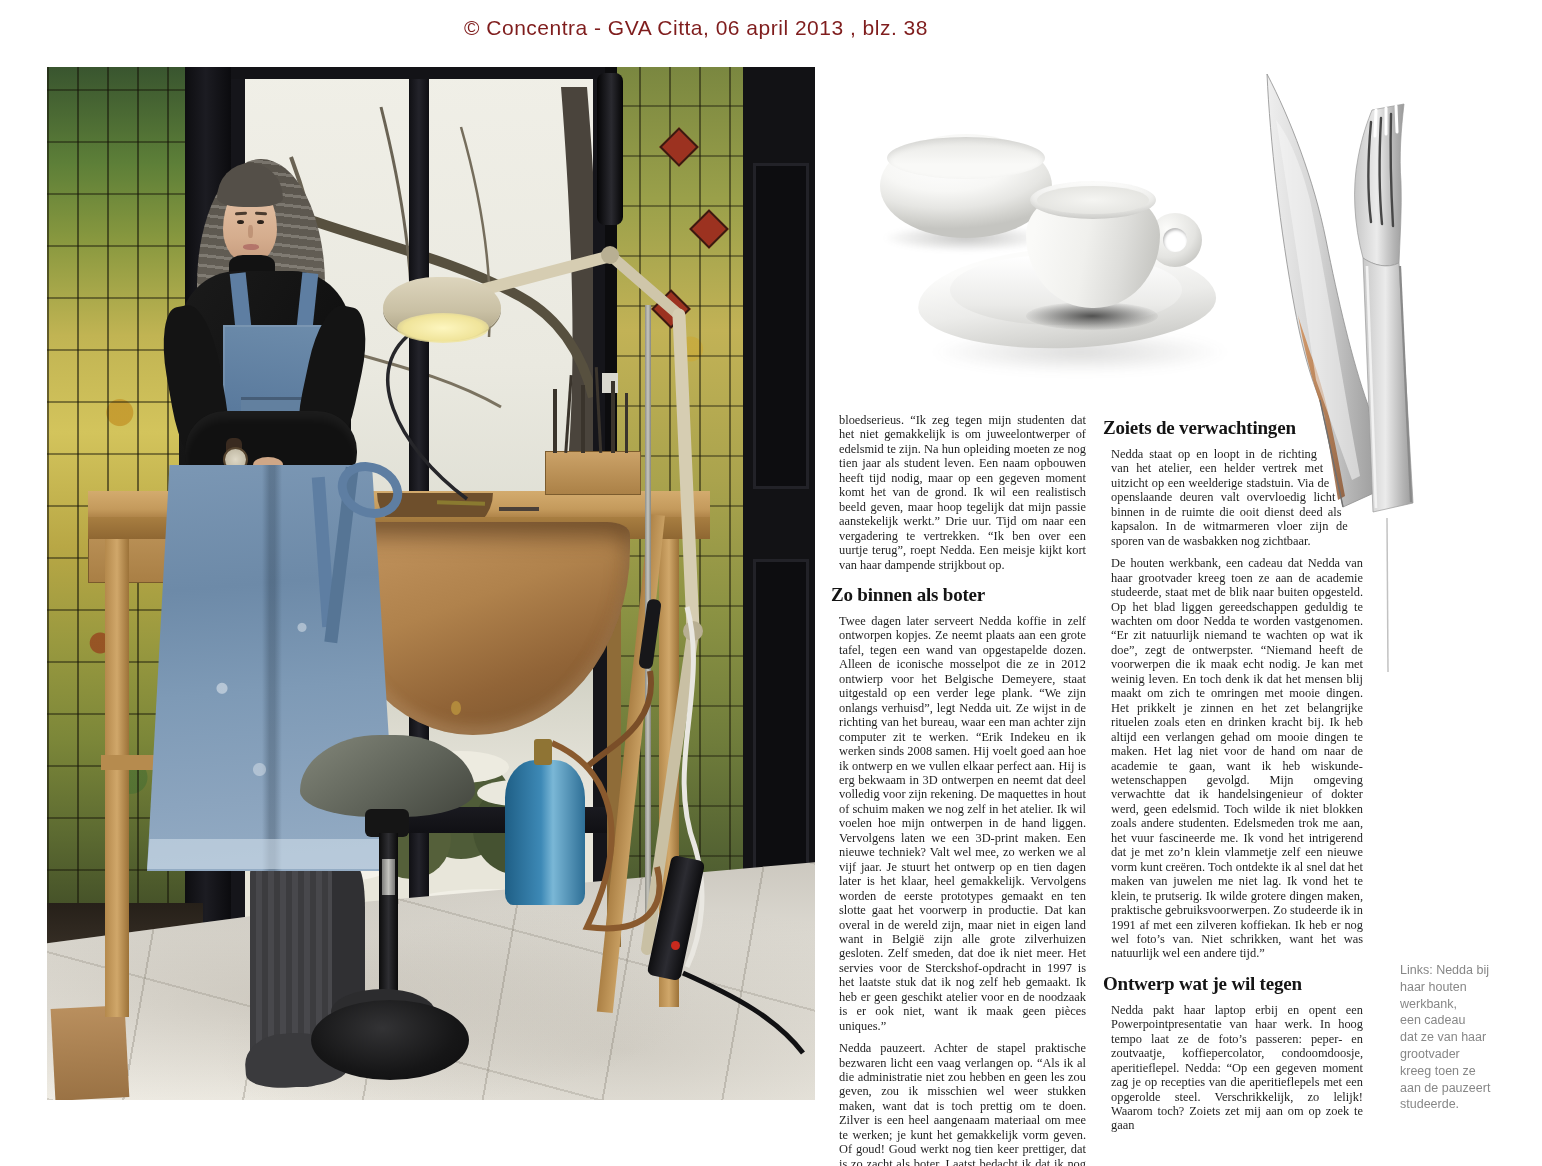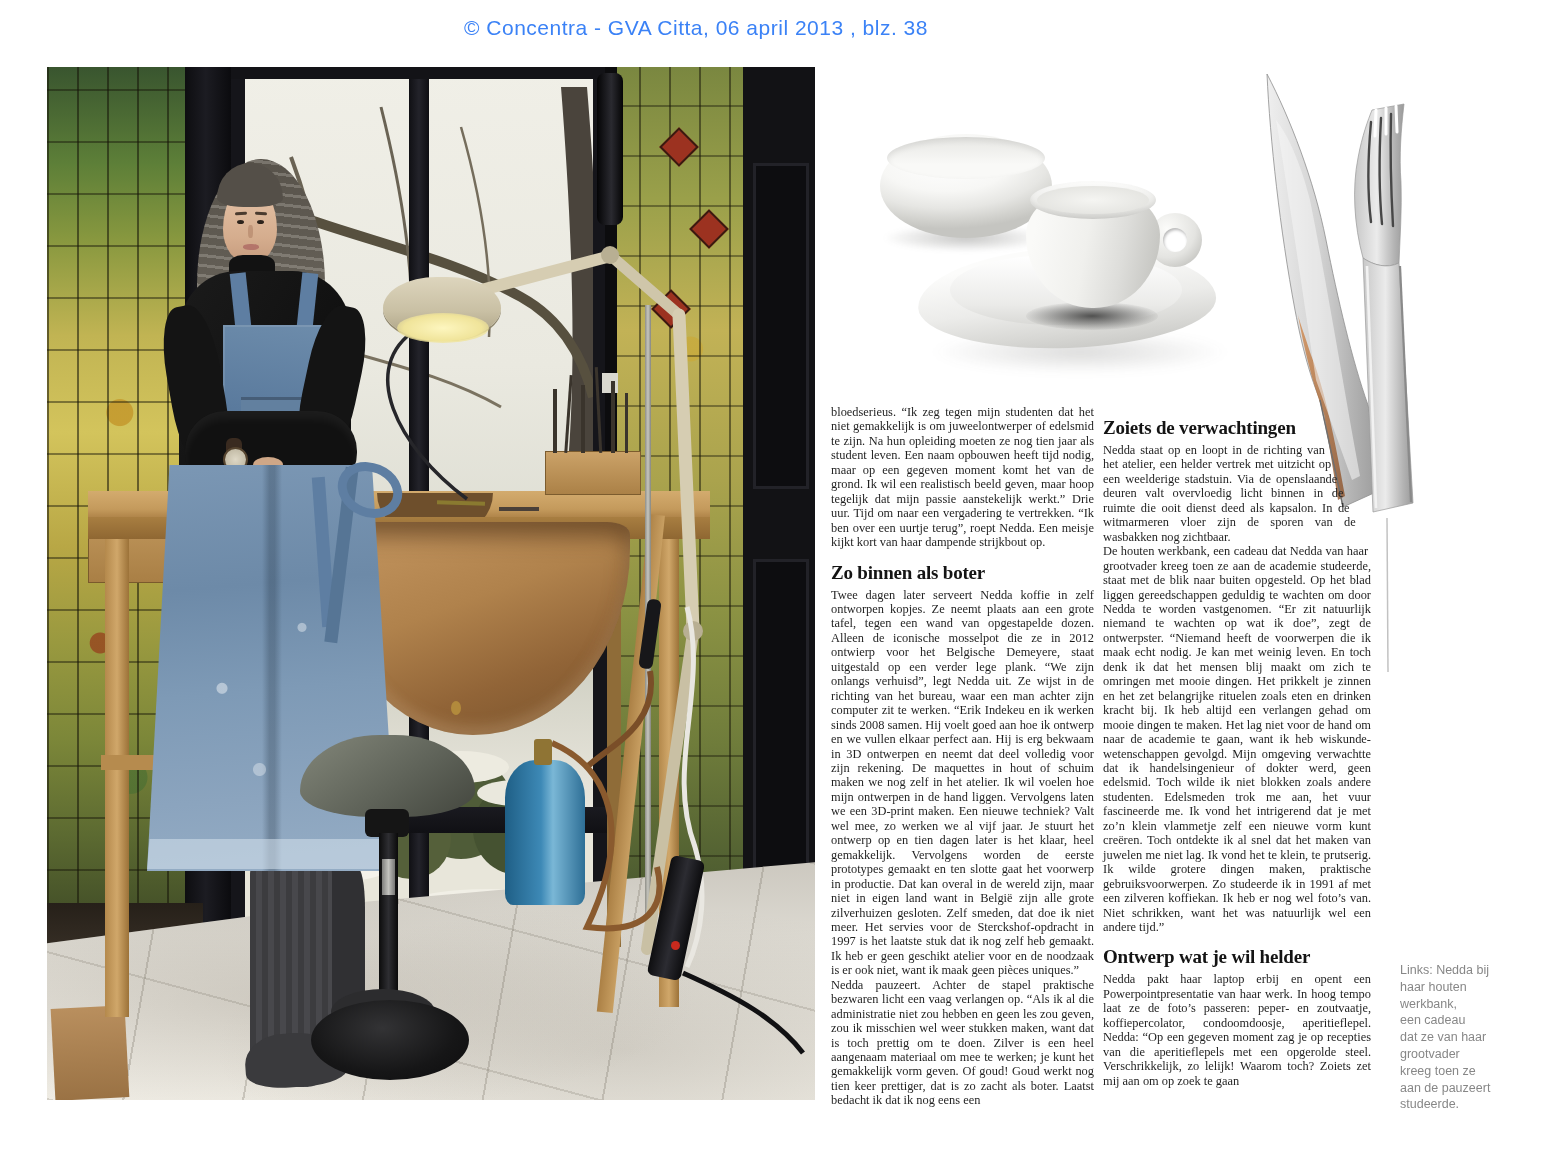--- a/index.html
+++ b/index.html
@@ -2,26 +2,26 @@
 <html lang="nl"><head>
 <meta charset="utf-8">
 <style>
   html,body{margin:0;padding:0;background:#fff;}
   .page{position:relative;width:1542px;height:1166px;background:#ffffff;overflow:hidden;
         font-family:"Liberation Serif",serif;color:#1f1f1f;}
   .abs{position:absolute;}
 
   
   .credit{position:absolute;left:0;right:150px;top:16px;text-align:center;
-          font-family:"Liberation Sans",sans-serif;font-size:21px;letter-spacing:.5px;color:#3b82f6;}
+          font-family:"Liberation Sans",sans-serif;font-size:21px;letter-spacing:.5px;color:#7f1d1d;}
 
   
   .col{position:absolute;top:405px;font-size:12.4px;line-height:14.45px;text-align:justify;
        hyphens:auto;-webkit-hyphens:auto;}
-  .col p{margin:0;}
+  .col p{margin:8px;}
   .col1{left:831px;width:263px;}
   .col2{left:1103px;width:268px;}
   .col h2{font-size:19px;line-height:22px;margin:12px 0 4px 0;font-weight:700;letter-spacing:-.2px;color:#141414;}
   .c2p0::before{content:"";float:right;width:60px;height:46px;}
   .c2p1::before{content:"";float:right;width:46px;height:108px;shape-outside:polygon(100% 0%,0% 0%,100% 100%);}
 
   
   .caption{position:absolute;left:1400px;width:116px;font-family:"Liberation Sans",sans-serif;
            font-size:12.5px;line-height:16.8px;color:#878787;white-space:pre-line;}
   .cap1{top:858px;}
@@ -417,21 +417,21 @@
     <p>bloedserieus. “Ik zeg tegen mijn studenten dat het niet gemakkelijk is om juweelontwerper of edelsmid te zijn. Na hun opleiding moeten ze nog tien jaar als student leven. Een naam opbouwen heeft tijd nodig, maar op een gegeven moment komt het van de grond. Ik wil een realistisch beeld geven, maar hoop tegelijk dat mijn passie aanstekelijk werkt.” Drie uur. Tijd om naar een vergadering te vertrekken. “Ik ben over een uurtje terug”, roept Nedda. Een meisje kijkt kort van haar dampende strijkbout op.</p>
     <h2>Zo binnen als boter</h2>
     <p>Twee dagen later serveert Nedda koffie in zelf ontworpen kopjes. Ze neemt plaats aan een grote tafel, tegen een wand van opgestapelde dozen. Alleen de iconische mosselpot die ze in 2012 ontwierp voor het Belgische Demeyere, staat uitgestald op een verder lege plank. “We zijn onlangs verhuisd”, legt Nedda uit. Ze wijst in de richting van het bureau, waar een man achter zijn computer zit te werken. “Erik Indekeu en ik werken sinds 2008 samen. Hij voelt goed aan hoe ik ontwerp en we vullen elkaar perfect aan. Hij is erg bekwaam in 3D ontwerpen en neemt dat deel volledig voor zijn rekening. De maquettes in hout of schuim maken we nog zelf in het atelier. Ik wil voelen hoe mijn ontwerpen in de hand liggen. Vervolgens laten we een 3D-print maken. Een nieuwe techniek? Valt wel mee, zo werken we al vijf jaar. Je stuurt het ontwerp op en tien dagen later is het klaar, heel gemakkelijk. Vervolgens worden de eerste prototypes gemaakt en ten slotte gaat het voorwerp in productie. Dat kan overal in de wereld zijn, maar niet in eigen land want in België zijn alle grote zilverhuizen gesloten. Zelf smeden, dat doe ik niet meer. Het servies voor de Sterckshof-opdracht in 1997 is het laatste stuk dat ik nog zelf heb gemaakt. Ik heb er geen geschikt atelier voor en de noodzaak is er ook niet, want ik maak geen pièces uniques.”</p>
     <p>Nedda pauzeert. Achter de stapel praktische bezwaren licht een vaag verlangen op. “Als ik al die administratie niet zou hebben en geen les zou geven, zou ik misschien wel weer stukken maken, want dat is toch prettig om te doen. Zilver is een heel aangenaam materiaal om mee te werken; je kunt het gemakkelijk vorm geven. Of goud! Goud werkt nog tien keer prettiger, dat is zo zacht als boter. Laatst bedacht ik dat ik nog eens een</p>
   </div>
 
   <div class="col col2">
     <h2>Zoiets de verwachtingen</h2>
     <p class="c2p1">Nedda staat op en loopt in de richting van het atelier, een helder vertrek met uitzicht op een weelderige stadstuin. Via de openslaande deuren valt overvloedig licht binnen in de ruimte die ooit dienst deed als kapsalon. In de witmarmeren vloer zijn de sporen van de wasbakken nog zichtbaar.</p>
     <p>De houten werkbank, een cadeau dat Nedda van haar grootvader kreeg toen ze aan de academie studeerde, staat met de blik naar buiten opgesteld. Op het blad liggen gereedschappen geduldig te wachten om door Nedda te worden vastgenomen. “Er zit natuurlijk niemand te wachten op wat ik doe”, zegt de ontwerpster. “Niemand heeft de voorwerpen die ik maak echt nodig. Je kan met weinig leven. En toch denk ik dat het mensen blij maakt om zich te omringen met mooie dingen. Het prikkelt je zinnen en het zet belangrijke rituelen zoals eten en drinken kracht bij. Ik heb altijd een verlangen gehad om mooie dingen te maken. Het lag niet voor de hand om naar de academie te gaan, want ik heb wiskunde-wetenschappen gevolgd. Mijn omgeving verwachtte dat ik handelsingenieur of dokter werd, geen edelsmid. Toch wilde ik niet blokken zoals andere studenten. Edelsmeden trok me aan, het vuur fascineerde me. Ik vond het intrigerend dat je met zo’n klein vlammetje zelf een nieuwe vorm kunt creëren. Toch ontdekte ik al snel dat het maken van juwelen me niet lag. Ik vond het te klein, te prutserig. Ik wilde grotere dingen maken, praktische gebruiksvoorwerpen. Zo studeerde ik in 1991 af met een zilveren koffiekan. Ik heb er nog wel foto’s van. Niet schrikken, want het was natuurlijk wel een andere tijd.”</p>
-    <h2>Ontwerp wat je wil helder</h2>
+    <h2>Ontwerp wat je wil tegen</h2>
     <p>Nedda pakt haar laptop erbij en opent een Powerpointpresentatie van haar werk. In hoog tempo laat ze de foto’s passeren: peper- en zoutvaatje, koffiepercolator, condoomdoosje, aperitieflepel. Nedda: “Op een gegeven moment zag je op recepties van die aperitieflepels met een opgerolde steel. Verschrikkelijk, zo lelijk! Waarom toch? Zoiets zet mij aan om op zoek te gaan</p>
   </div>
 
   <div class="caption cap2">Links: Nedda bij
 haar houten
 werkbank,
 een cadeau
 dat ze van haar
 grootvader
 kreeg toen ze

